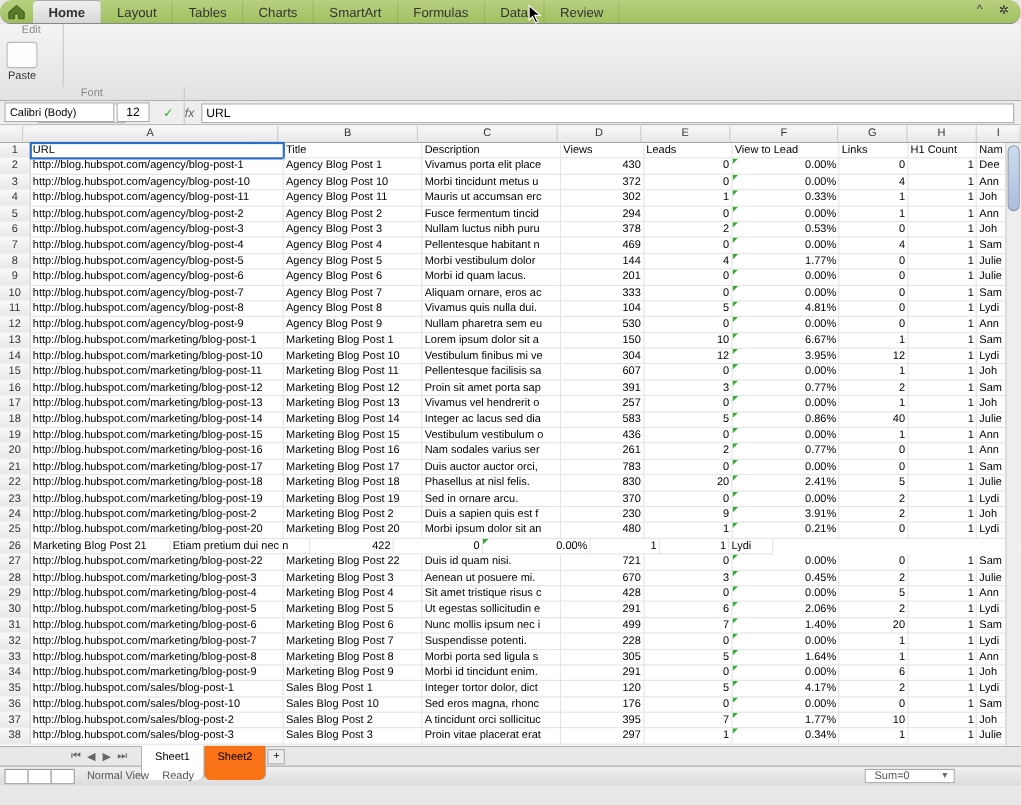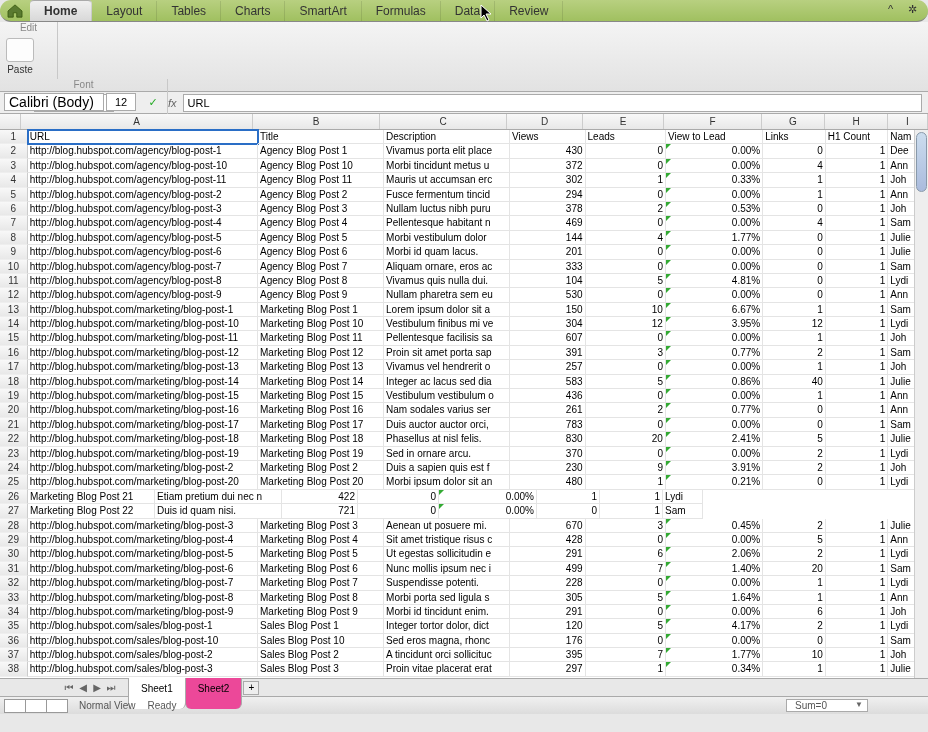--- a/index.html
+++ b/index.html
@@ -15,21 +15,21 @@
 
 
 .ribbon { display: flex; background: linear-gradient(#f4f4f4,#e2e2e2); border-bottom: 1px solid #aaa; height: 70px; flex-direction: column; }
 .group { border-right: 1px solid #c8c8c8; padding: 2px 4px; position: relative; }
 .group-title { position: absolute; top: 0; left: 0; right: 0; text-align: center; font-size: 10px; color: #888; }
 .group-body { margin-top: 12px; display: flex; align-items: center; gap: 2px; }
 .bigbtn { display: flex; flex-direction: column; align-items: center; font-size: 10px; color: #333; padding: 2px; cursor: pointer; }
 .bigbtn .ic { width: 28px; height: 24px; background: #fdfdfd; border: 1px solid #bbb; border-radius: 3px; margin-bottom: 2px; }
 .smallbtn { width: 20px; height: 18px; border: 1px solid #bbb; background: #fdfdfd; border-radius: 2px; cursor: pointer; display: inline-flex; align-items: center; justify-content: center; font-size: 11px; }
 .fontrow { display: flex; gap: 2px; align-items: center; }
-.fontname { width: 100px; height: 18px; border: 1px solid #aaa; background: #fff; font-size: 14px; padding: 0 4px; }
+.fontname { width: 100px; height: 18px; border: 1px solid #aaa; background: #fff; font-size: 10px; padding: 0 4px; }
 .fontsize { width: 30px; height: 18px; border: 1px solid #aaa; background: #fff; font-size: 11px; text-align: center; }
 .stylerow { display: flex; gap: 2px; margin-top: 2px; }
 .stylerow .smallbtn.bold { font-weight: bold; }
 .stylerow .smallbtn.italic { font-style: italic; }
 .stylerow .smallbtn.under { text-decoration: underline; }
 .dd { width: 80px; height: 18px; border: 1px solid #aaa; background: #fff; font-size: 11px; padding: 0 4px; display: flex; align-items: flex-end; justify-content: space-between; }
 .dd .car { font-size: 8px; color: #666; }
 
 
 .fbar { display: flex; align-items: center; height: 22px; background: #eee; border-bottom: 1px solid #aaa; }
@@ -52,21 +52,21 @@
 .selected-cell { outline: 2px solid #2a6ec6; outline-offset: -1px; background: #fff; }
 
 
 .cA { width: 232px; } .cB { width: 127px; } .cC { width: 127px; } .cD { width: 76px; }
 .cE { width: 81px; } .cF { width: 98px; } .cG { width: 63px; } .cH { width: 63px; } .cI { width: 40px; }
 
 
 .sheetbar { display: flex; align-items: center; height: 18px; background: #e8e8e8; border-top: 1px solid #aaa; font-size: 10px; }
 .sheetbar .navbtn { width: 14px; text-align: center; color: #666; cursor: pointer; }
 .sheettab { padding: 15px 12px; border: 1px solid #aaa; background: #fff; border-bottom: none; border-radius: 0 0 6px 6px; margin-right: -1px; cursor: pointer; }
-.sheettab.inactive { background: #ec4899; }
+.sheettab.inactive { background: #f97316; }
 .addsheet { width: 16px; height: 14px; border: 1px solid #aaa; text-align: center; line-height: 12px; margin-left: 2px; cursor: pointer; background:#eee; }
 
 
 .statusbar { display: flex; align-items: center; height: 18px; background: linear-gradient(#f0f0f0,#dcdcdc); border-top: 1px solid #aaa; font-size: 10px; color: #555; }
 .statusbar .viewbtns { display: flex; margin-left: 4px; }
 .statusbar .vb { width: 22px; height: 14px; border: 1px solid #999; background: #fff; margin-right: -1px; cursor: pointer; }
 .statusbar .txt { margin-left: 12px; }
 .statusbar .sum { margin-left: auto; margin-right: 60px; border: 1px solid #aaa; padding: 0 40px 0 8px; background: #fff; position: relative; }
 .statusbar .sum::after { content: "▼"; position: absolute; right: 4px; font-size: 8px; color: #666; }
 
@@ -525,20 +525,21 @@
         <div class="cell cC"><span>Etiam pretium dui nec n</span></div>
         <div class="cell cD num"><span>422</span></div>
         <div class="cell cE num"><span>0</span></div>
         <div class="cell cF num"><div class="gtri"></div><span>0.00%</span></div>
         <div class="cell cG num"><span>1</span></div>
         <div class="cell cH num"><span>1</span></div>
         <div class="cell cI"><span>Lydi</span></div>
       </div>
       <div class="row">
         <div class="rowhead">27</div>
+        <div class="cell cA"><span>http://blog.hubspot.com/marketing/blog-post-22</span></div>
         <div class="cell cB"><span>Marketing Blog Post 22</span></div>
         <div class="cell cC"><span>Duis id quam nisi.</span></div>
         <div class="cell cD num"><span>721</span></div>
         <div class="cell cE num"><span>0</span></div>
         <div class="cell cF num"><div class="gtri"></div><span>0.00%</span></div>
         <div class="cell cG num"><span>0</span></div>
         <div class="cell cH num"><span>1</span></div>
         <div class="cell cI"><span>Sam</span></div>
       </div>
       <div class="row">

